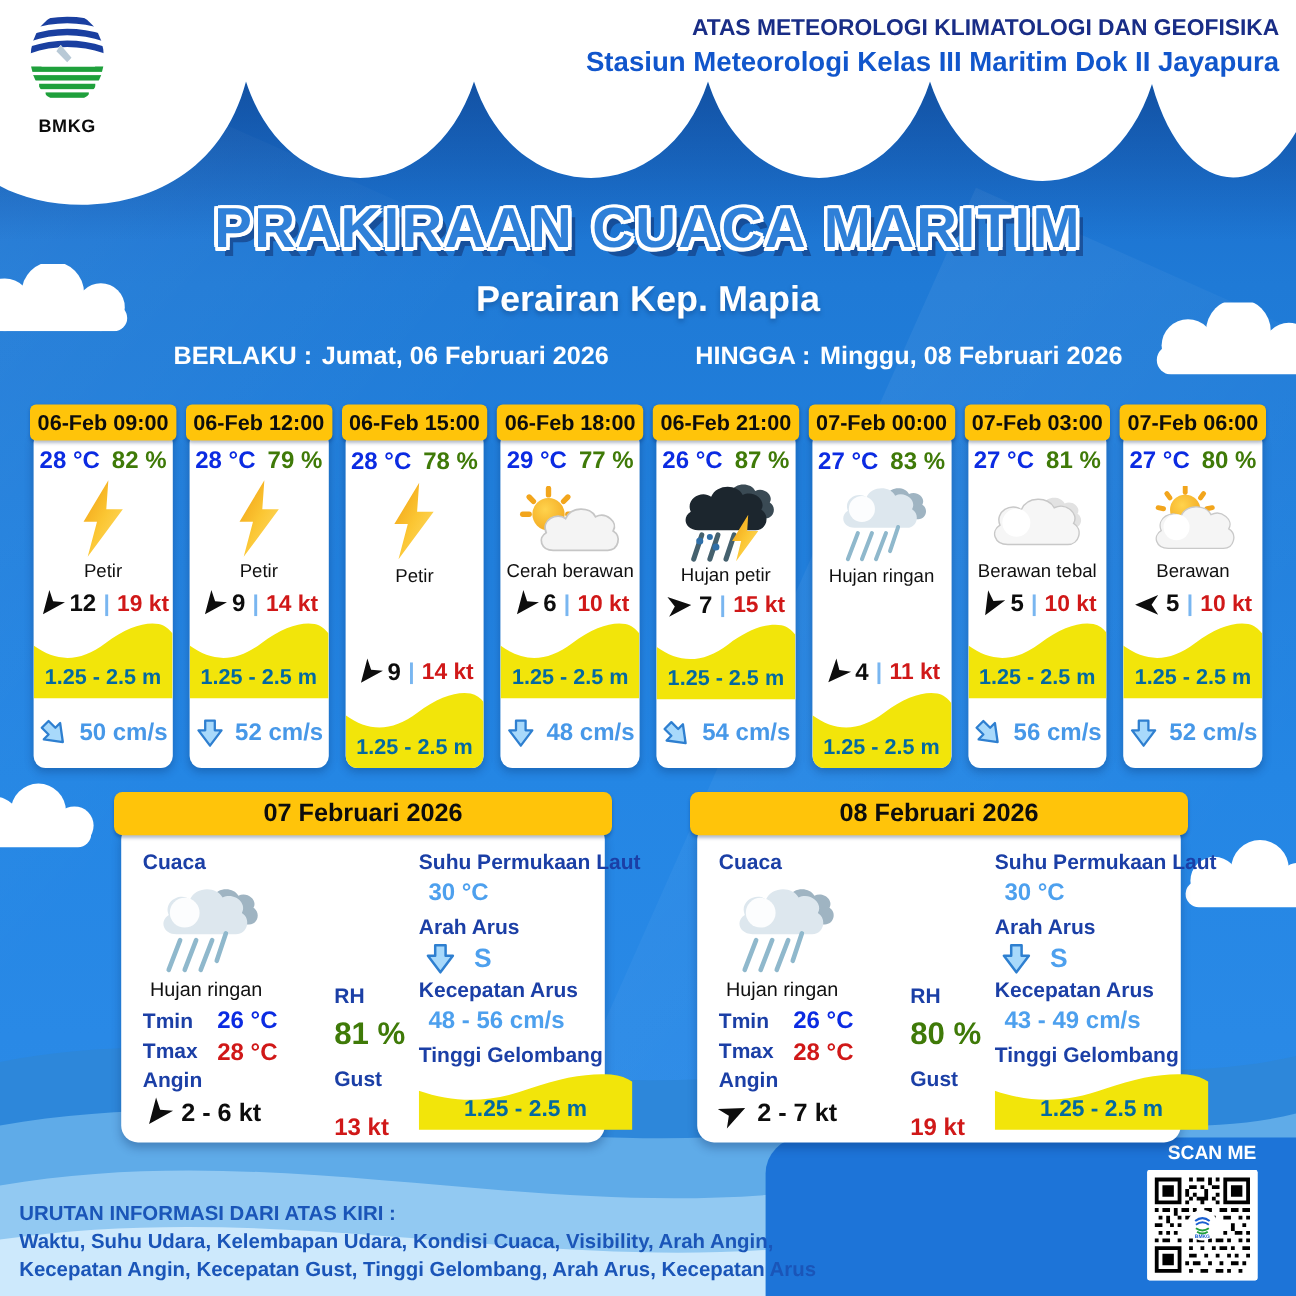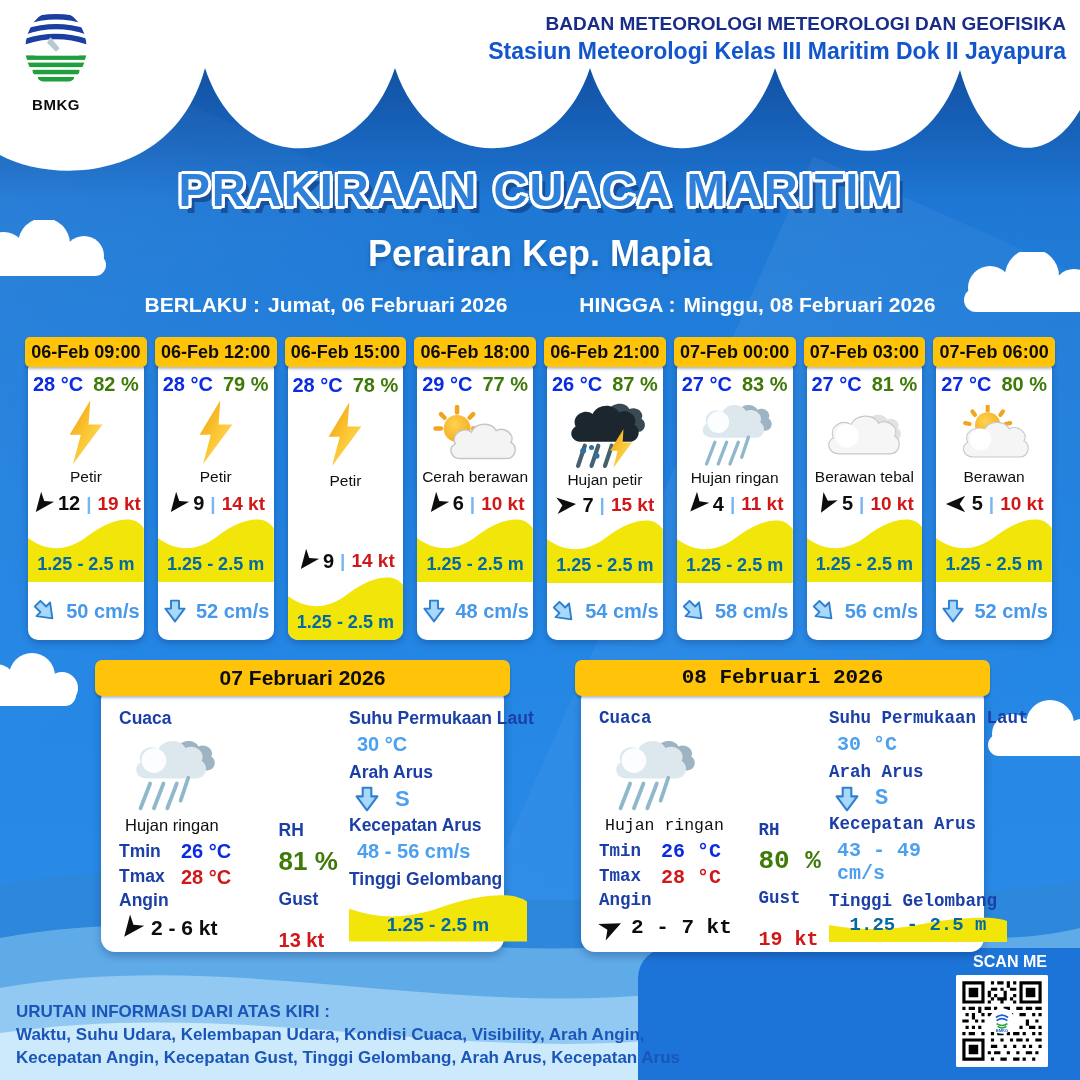--- a/index.html
+++ b/index.html
@@ -27,21 +27,21 @@
   
   .title-wrap{position:absolute;top:162px;left:0;right:0;text-align:center;z-index:5;}
   .title-main{
     font-size:47px;font-weight:800;letter-spacing:2px;color:#2f80d8;
     text-shadow:
       -3px 0 0 #fff,3px 0 0 #fff,0 -3px 0 #fff,0 3px 0 #fff,
       -2px -2px 0 #fff,2px -2px 0 #fff,-2px 2px 0 #fff,2px 2px 0 #fff,
       -3px -2px 0 #fff,3px 2px 0 #fff,-2px 3px 0 #fff,2px -3px 0 #fff,
       6px 7px 0 rgba(16,48,110,.55);
   }
-  .title-area{margin-top:16px;font-size:36px;font-weight:800;color:#ffffff;
+  .title-area{margin-top:16px;font-size:30px;font-weight:800;color:#ffffff;
     text-shadow:0 3px 4px rgba(10,40,90,.35);}
   .valid-row{margin-top:18px;display:flex;justify-content:center;gap:64px;
     font-size:21px;font-weight:800;color:#ffffff;}
   .valid-row span{margin:0 4px;}
 
   
   .hrow{position:absolute;top:337px;left:25px;right:25px;display:flex;gap:8px;z-index:5;}
   .hcard{flex:1;position:relative;}
   .hhead{position:relative;z-index:2;background:#ffc40a;border-radius:5px;height:30px;
     line-height:30px;text-align:center;font-size:18px;font-weight:800;color:#0d0d0d;
@@ -219,21 +219,21 @@
       <rect x="8" y="60" width="64" height="5" fill="#1fa03c"></rect>
       <rect x="14" y="68" width="52" height="5" fill="#1fa03c"></rect>
       <rect x="20" y="76" width="40" height="5" fill="#1fa03c"></rect>
       <path d="M16,52 L34,32 L44,44 L52,36 L66,52 Z" fill="#ffffff"></path>
       <path d="M34,32 L44,44 L40,48 L30,38 Z" fill="#b8c9d6"></path>
     </g>
   </svg>
   <div class="logo-text">BMKG</div>
 </div>
 <div class="agency">
-  <div class="agency-1">BADAN METEOROLOGI METEOROLOGI DAN GEOFISIKA</div>
+  <div class="agency-1">ATAS METEOROLOGI KLIMATOLOGI DAN GEOFISIKA</div>
   <div class="agency-2">Stasiun Meteorologi Kelas III Maritim Dok II Jayapura</div>
 </div>
 
 <div class="title-wrap">
   <div class="title-main">PRAKIRAAN CUACA MARITIM</div>
   <div class="title-area">Perairan Kep. Mapia</div>
   <div class="valid-row">
     <div><span>BERLAKU :</span><span>Jumat, 06 Februari 2026</span></div>
     <div><span>HINGGA :</span><span>Minggu, 08 Februari 2026</span></div>
   </div>
@@ -473,26 +473,20 @@
           </svg>
           <b>4</b>
           <span class="hsep">|</span>
           <span class="hgust">11 kt</span>
         </div>
       <div class="hwave">
           <svg viewBox="0 0 120 64" preserveAspectRatio="none">
             <path d="M0,20 C20,34 40,34 62,18 C80,5 96,0 108,2 C113,3 117,6 120,10 L120,64 L0,64 Z" fill="#f2e50a"></path>
           </svg>
           <span class="wavetext">1.25 - 2.5 m</span>
-        </div>
-      <div class="hcurrent">
-          <svg viewBox="0 0 32 30" width="26" height="24" style="transform: rotate(-45deg);">
-            <use href="#ic-current"></use>
-          </svg>
-          <span class="hcurval">58 cm/s</span>
         </div>
     </div>
   </div>
 
   <div class="hcard">
     <div class="hhead">07-Feb 03:00</div>
     <div class="hbody">
       <div class="htemps">
           <span class="htemp">27 °C</span>
           <span class="hrh">81 %</span>
@@ -615,21 +609,21 @@
       <div class="dwave">
           <svg viewBox="0 0 120 64" preserveAspectRatio="none">
             <path d="M0,20 C20,34 40,34 62,18 C80,5 96,0 108,2 C113,3 117,6 120,10 L120,64 L0,64 Z" fill="#f2e50a"></path>
           </svg>
           <span class="wavetext">1.25 - 2.5 m</span>
         </div>
     </div>
   </div>
 </section>
 
-<section class="dcard" style="left:575px;font-family:Liberation Mono, monospace;">
+<section class="dcard" style="left:575px;">
   <div class="dhead">08 Februari 2026</div>
   <div class="dbody">
     <div class="dcol dcol-left">
       <div class="dlabel">Cuaca</div>
       <div class="dicon">
           <svg viewBox="0 0 88 86" width="92" height="82">
             <use href="#ic-rain"></use>
           </svg>
         </div>
       <div class="dcond">Hujan ringan</div>

